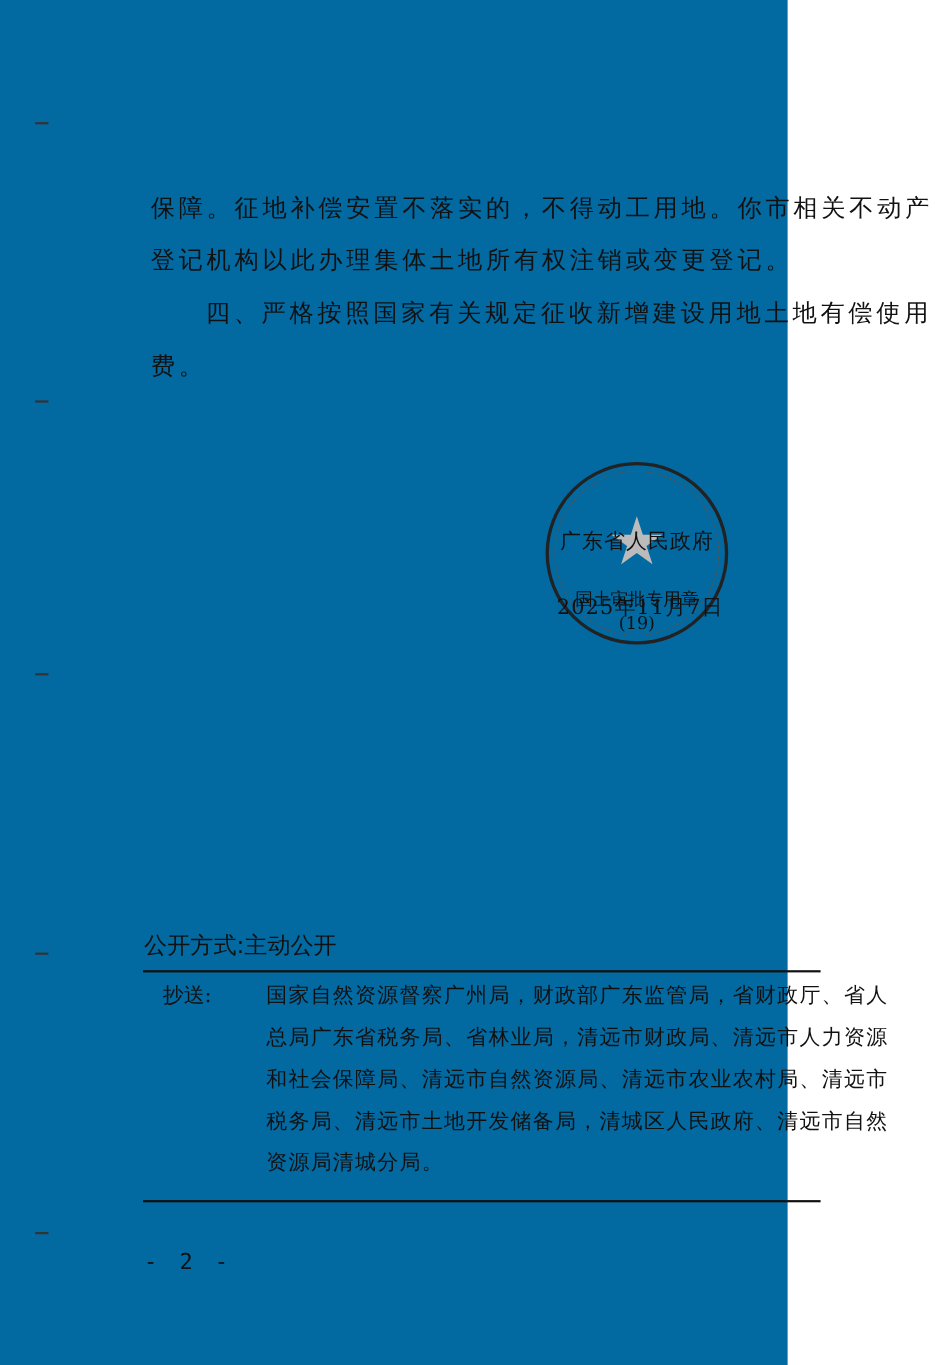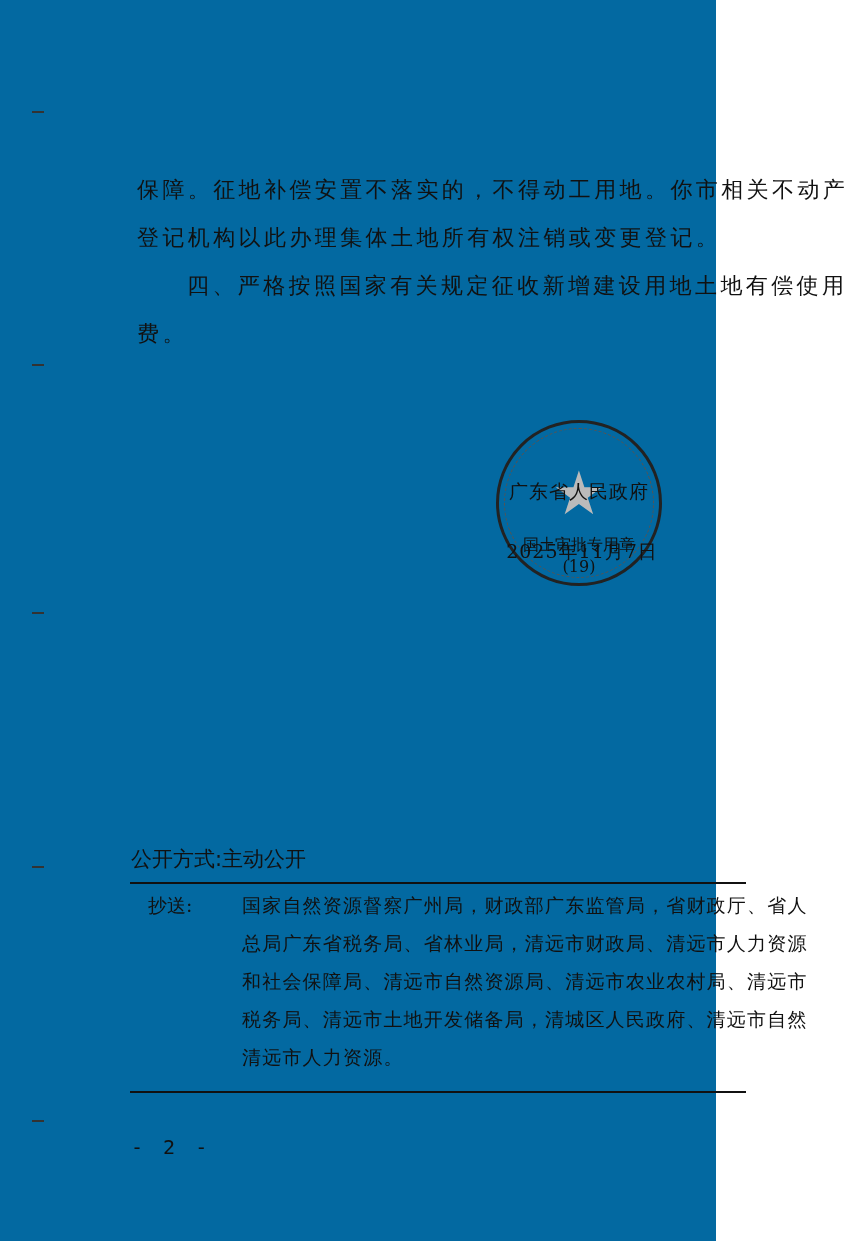--- a/index.html
+++ b/index.html
@@ -177,20 +177,20 @@
 
   <div class="rule" style="top:882px;"></div>
 
   <div class="cc-block">
     <div class="cc-label">抄送:</div>
     <div class="cc-lines">
       <div class="cc-line">国家自然资源督察广州局，财政部广东监管局，省财政厅、省人</div>
       <div class="cc-line">总局广东省税务局、省林业局，清远市财政局、清远市人力资源</div>
       <div class="cc-line">和社会保障局、清远市自然资源局、清远市农业农村局、清远市</div>
       <div class="cc-line">税务局、清远市土地开发储备局，清城区人民政府、清远市自然</div>
-      <div class="cc-line">清远市人力资源。</div>
+      <div class="cc-line">资源局清城分局。</div>
     </div>
   </div>
 
   <div class="rule" style="top:1091px;"></div>
 
   <div class="page-num">- 2 -</div>
 </div>
 
 </body></html>

